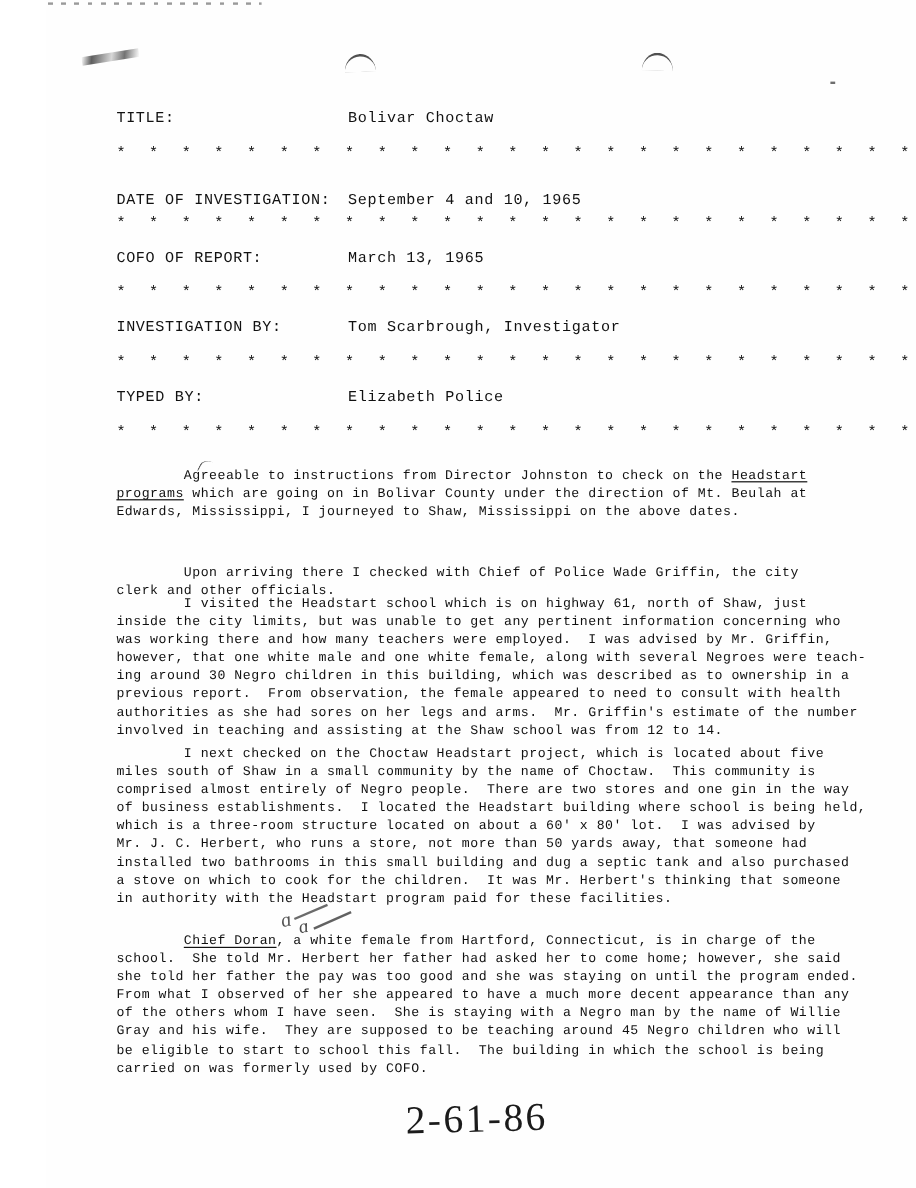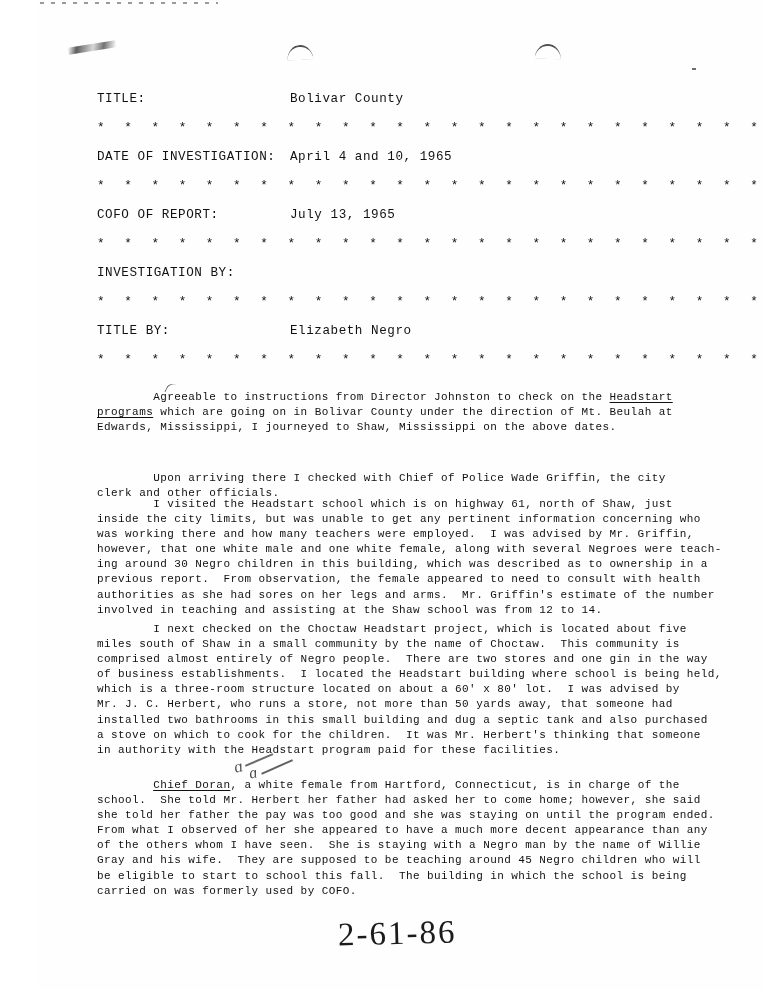--- a/index.html
+++ b/index.html
@@ -182,56 +182,57 @@
   <div class="margin-mark">
     <i class="v"></i>
       <i class="h"></i>
   </div>
 
   <div class="sheet">
 
     <div class="hdr-block" style="top:92px">
       <div class="hdr-row">
         <span class="hdr-label">TITLE:</span>
-        <span class="hdr-value">Bolivar County</span>
+        <span class="hdr-value">Bolivar Choctaw</span>
       </div>
     </div>
 
     <div class="star-row" style="top:121px">* * * * * * * * * * * * * * * * * * * * * * * * * * * * * * * * * * * * * * * *</div>
 
-    <div class="hdr-block" style="top:150px">
+    <div class="hdr-block" style="top:160px">
       <div class="hdr-row">
         <span class="hdr-label">DATE OF INVESTIGATION:</span>
-        <span class="hdr-value">April 4 and 10, 1965</span>
+        <span class="hdr-value">September 4 and 10, 1965</span>
       </div>
     </div>
 
     <div class="star-row" style="top:179px">* * * * * * * * * * * * * * * * * * * * * * * * * * * * * * * * * * * * * * * *</div>
 
     <div class="hdr-block" style="top:208px">
       <div class="hdr-row">
         <span class="hdr-label">COFO OF REPORT:</span>
-        <span class="hdr-value">July 13, 1965</span>
+        <span class="hdr-value">March 13, 1965</span>
       </div>
     </div>
 
     <div class="star-row" style="top:237px">* * * * * * * * * * * * * * * * * * * * * * * * * * * * * * * * * * * * * * * *</div>
 
     <div class="hdr-block" style="top:266px">
       <div class="hdr-row">
         <span class="hdr-label">INVESTIGATION BY:</span>
+        <span class="hdr-value">Tom Scarbrough, Investigator</span>
       </div>
     </div>
 
     <div class="star-row" style="top:295px">* * * * * * * * * * * * * * * * * * * * * * * * * * * * * * * * * * * * * * * *</div>
 
     <div class="hdr-block" style="top:324px">
       <div class="hdr-row">
-        <span class="hdr-label">TITLE BY:</span>
-        <span class="hdr-value">Elizabeth Negro</span>
+        <span class="hdr-label">TYPED BY:</span>
+        <span class="hdr-value">Elizabeth Police</span>
       </div>
     </div>
 
     <div class="star-row" style="top:353px">* * * * * * * * * * * * * * * * * * * * * * * * * * * * * * * * * * * * * * * *</div>
 
     <div class="para" style="top:390px"><span>        Agreeable to instructions from Director Johnston to check on the </span><span class="u">Headstart</span><span>
 </span><span class="u">programs</span><span> which are going on in Bolivar County under the direction of Mt. Beulah at
 Edwards, Mississippi, I journeyed to Shaw, Mississippi on the above dates.</span></div>
 
     <div class="para" style="top:471px">        Upon arriving there I checked with Chief of Police Wade Griffin, the city

